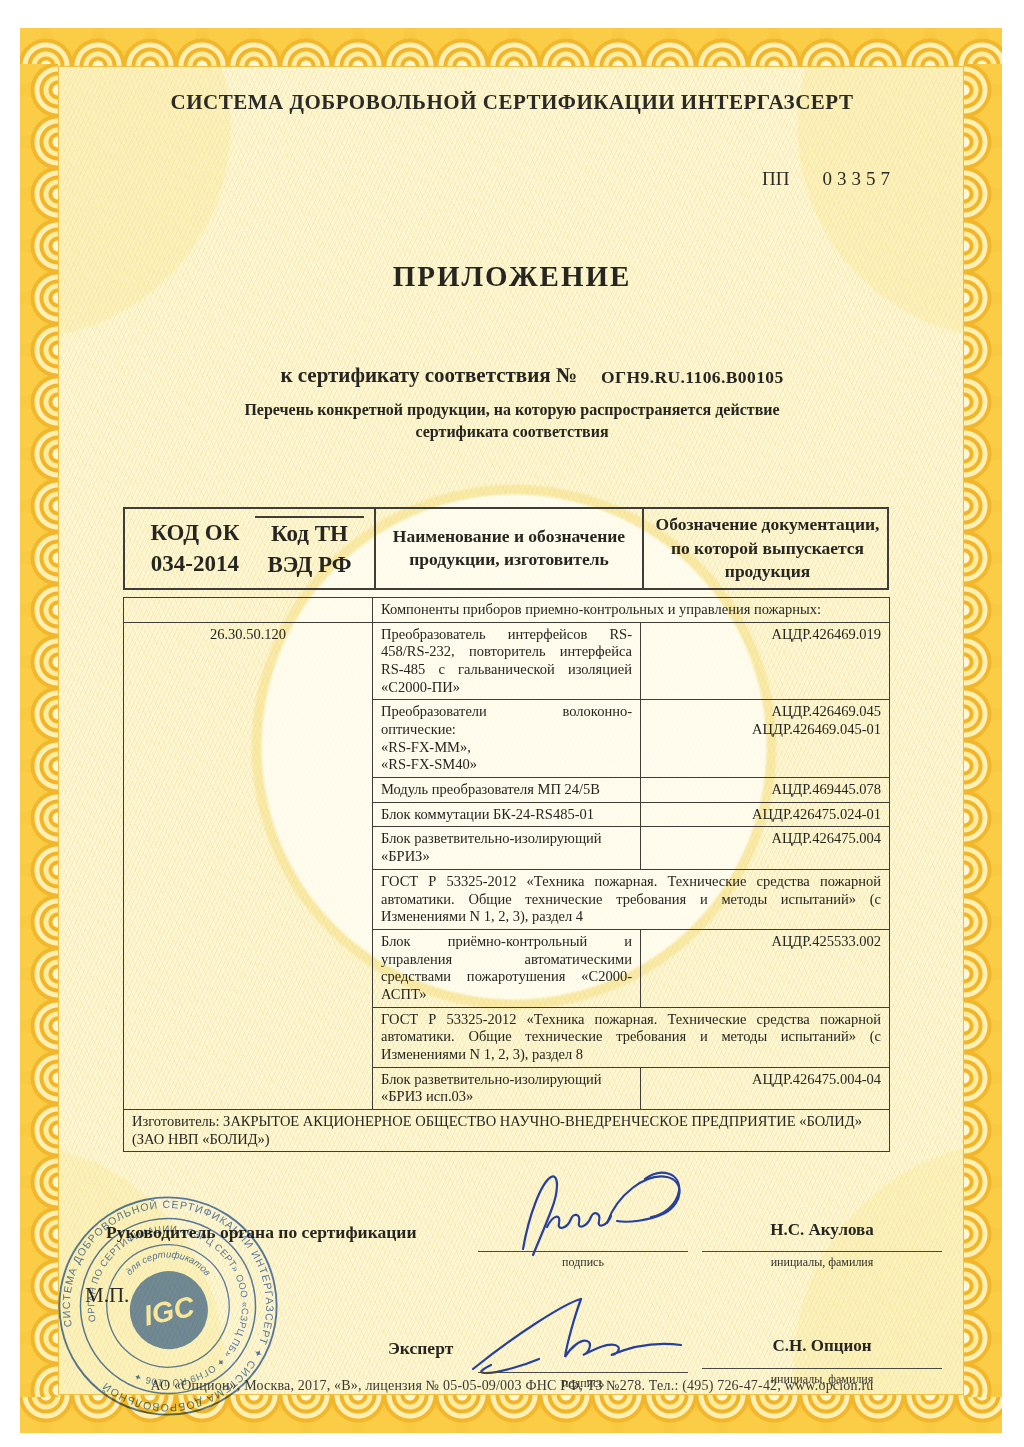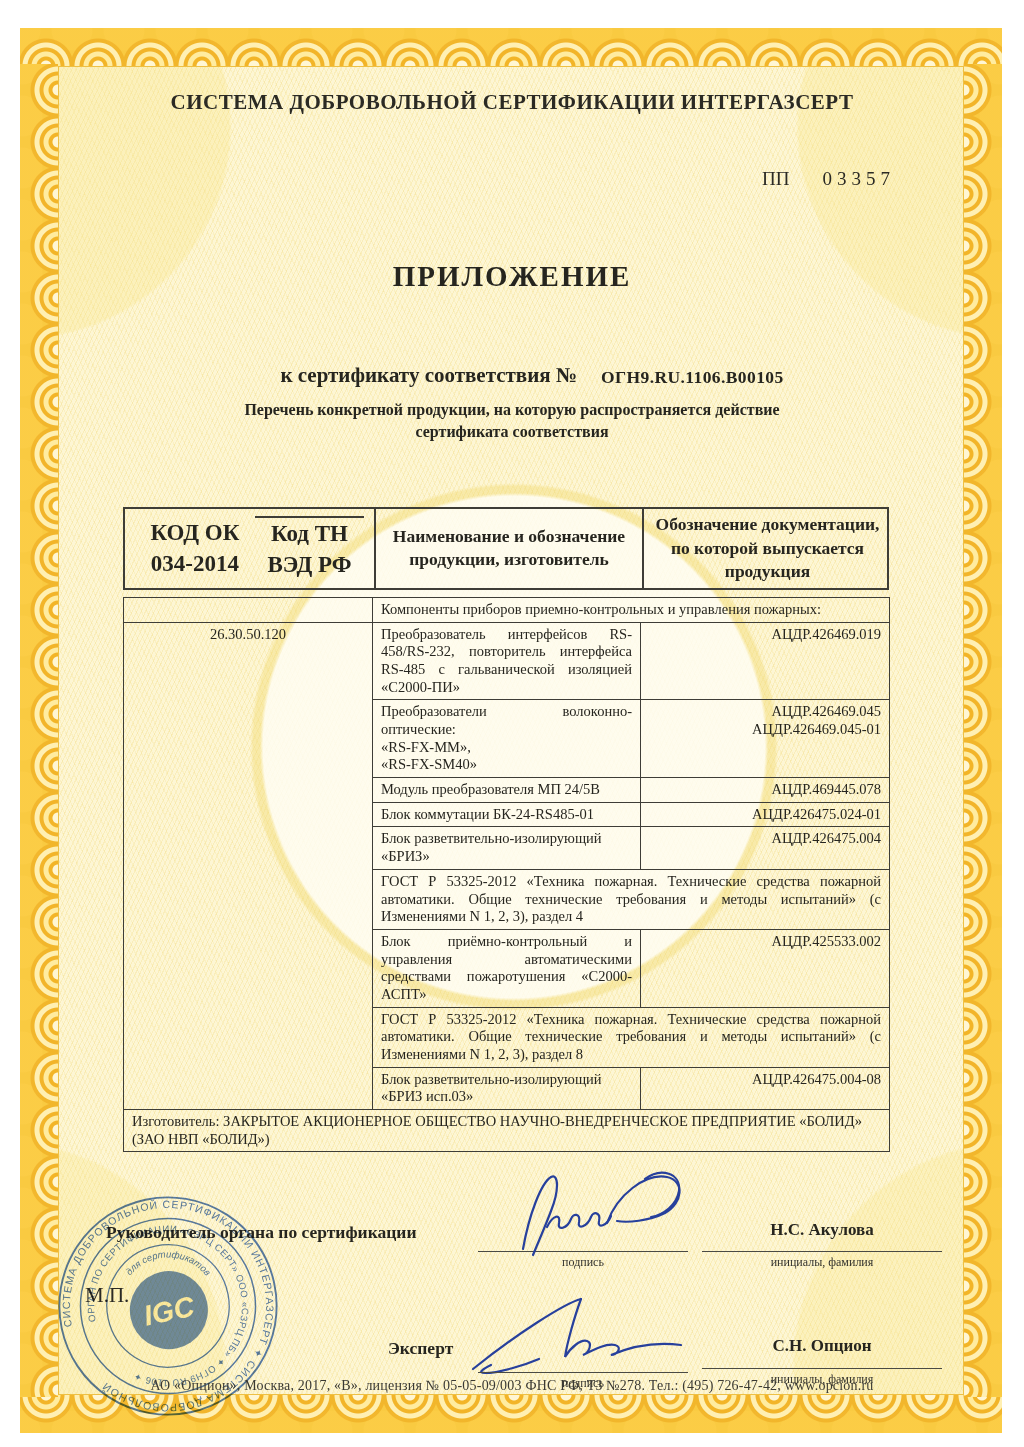--- a/index.html
+++ b/index.html
@@ -179,21 +179,21 @@
       <tr>
         <td class="name-cell">Блок приёмно-контрольный и управления автоматическими средствами пожаротушения «С2000-АСПТ»</td>
         <td class="doc-cell">АЦДР.425533.002</td>
       </tr>
       <tr>
         <td class="gost-cell" colspan="2">ГОСТ Р 53325-2012 «Техника пожарная. Технические средства пожарной автоматики. Общие технические требования и методы испытаний» (с Изменениями N 1, 2, 3), раздел 8</td>
       </tr>
       <tr>
         <td class="name-cell preline">Блок разветвительно-изолирующий
 «БРИЗ исп.03»</td>
-        <td class="doc-cell">АЦДР.426475.004-08</td>
+        <td class="doc-cell">АЦДР.426475.004-04</td>
       </tr>
       <tr>
         <td class="manu-cell" colspan="3">Изготовитель: ЗАКРЫТОЕ АКЦИОНЕРНОЕ ОБЩЕСТВО НАУЧНО-ВНЕДРЕНЧЕСКОЕ ПРЕДПРИЯТИЕ «БОЛИД» (ЗАО НВП «БОЛИД»)</td>
       </tr>
     </tbody>
       </table>
   </div>
 
   <div class="abs sig-label" style="left:106px; top:1222px;">Руководитель органа по сертификации</div>
   <div class="abs sig-line" style="left:478px; top:1251px; width:210px;"></div>

